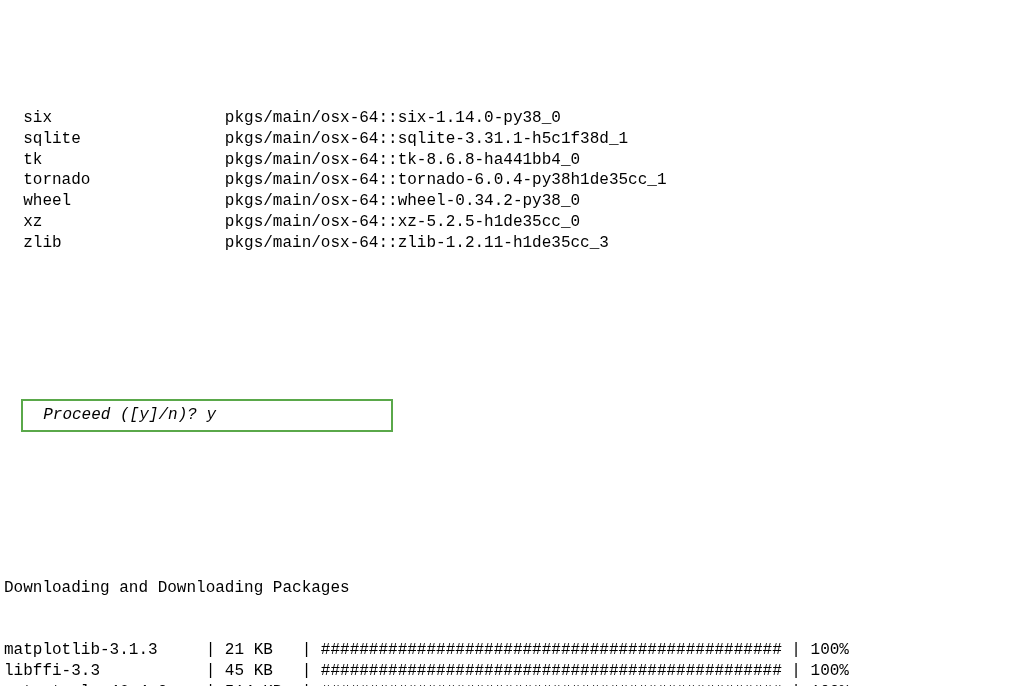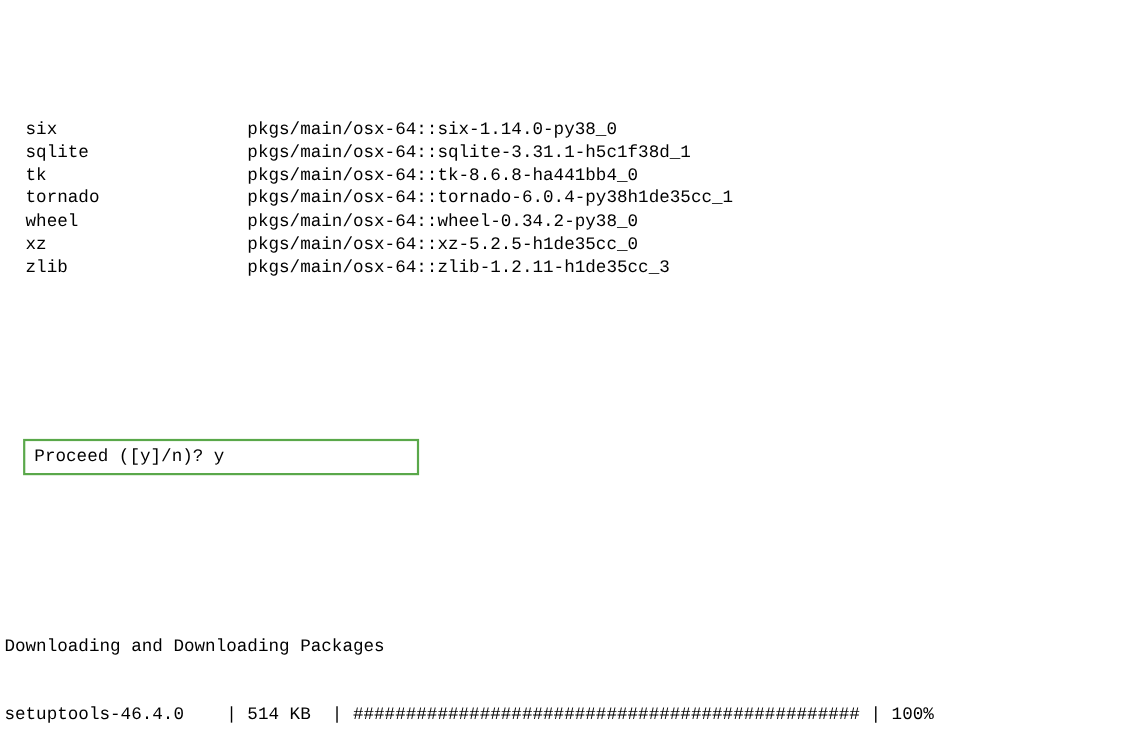--- a/index.html
+++ b/index.html
@@ -16,34 +16,35 @@
       padding: 4px;
     }
     .line {
       white-space: pre;
       min-height: 1.3em;
     }
     .highlight-box {
       border: 2px solid #5aa84a;
       display: inline-block;
       margin-left: -2px;
-      padding: 4px 2px 4px 8px;
+      padding: 4px 2px 4px 20px;
+      font-style: italic;
     }
   </style>
 </head>
 <body>
 
 
 <div class="container">
   <div id="pkg-list"><div class="line">  six                  pkgs/main/osx-64::six-1.14.0-py38_0</div><div class="line">  sqlite               pkgs/main/osx-64::sqlite-3.31.1-h5c1f38d_1</div><div class="line">  tk                   pkgs/main/osx-64::tk-8.6.8-ha441bb4_0</div><div class="line">  tornado              pkgs/main/osx-64::tornado-6.0.4-py38h1de35cc_1</div><div class="line">  wheel                pkgs/main/osx-64::wheel-0.34.2-py38_0</div><div class="line">  xz                   pkgs/main/osx-64::xz-5.2.5-h1de35cc_0</div><div class="line">  zlib                 pkgs/main/osx-64::zlib-1.2.11-h1de35cc_3</div></div>
   <div class="line"></div>
   <div class="line"></div>
   <div class="highlight-box"><span class="line">Proceed ([y]/n)? y</span>                  </div>
   <div class="line"></div>
   <div class="line"></div>
   <div class="line">Downloading and Downloading Packages</div>
-  <div id="dl-list"><div class="line">setuptools-46.4.0    | 514 KB  | ################################################ | 100%</div></div>
+  <div id="dl-list"><div class="line">matplotlib-3.1.3     | 21 KB   | ################################################ | 100%</div><div class="line">libffi-3.3           | 45 KB   | ################################################ | 100%</div><div class="line">setuptools-46.4.0    | 514 KB  | ################################################ | 100%</div></div>
   
   
 </div>
 
 
 
 
 </body></html>

